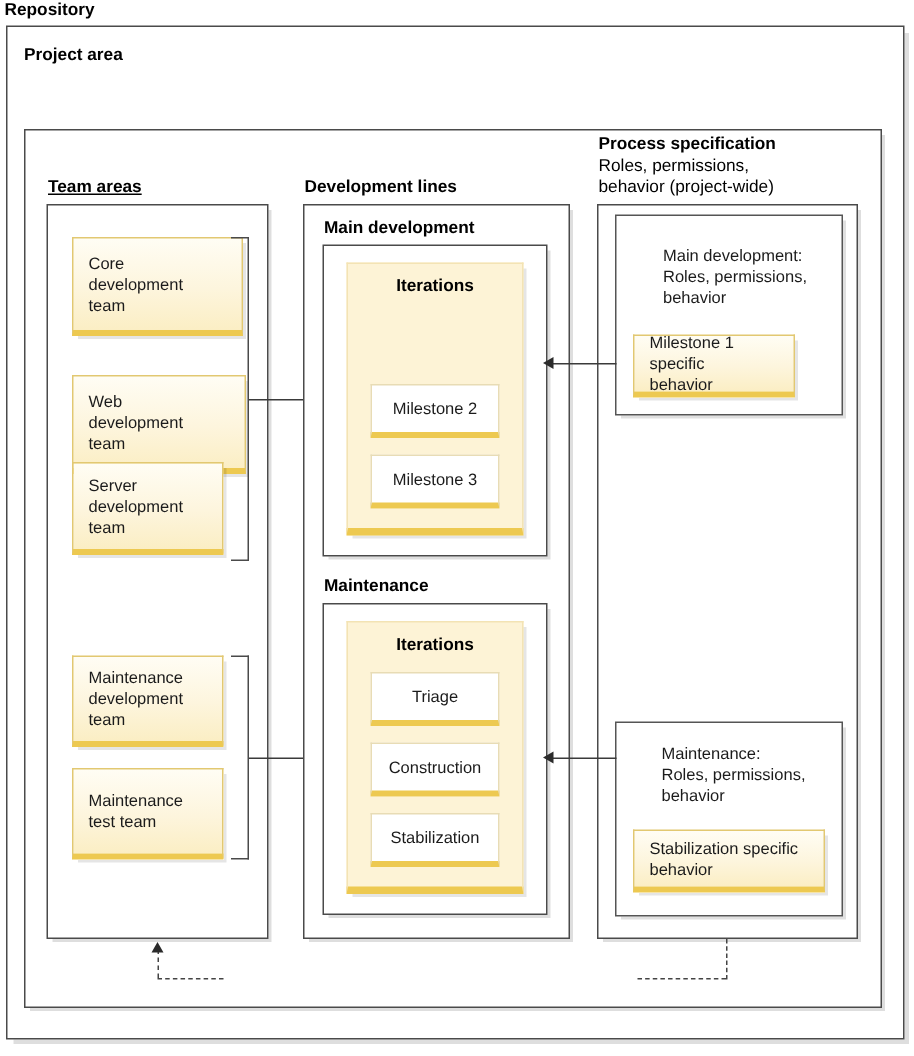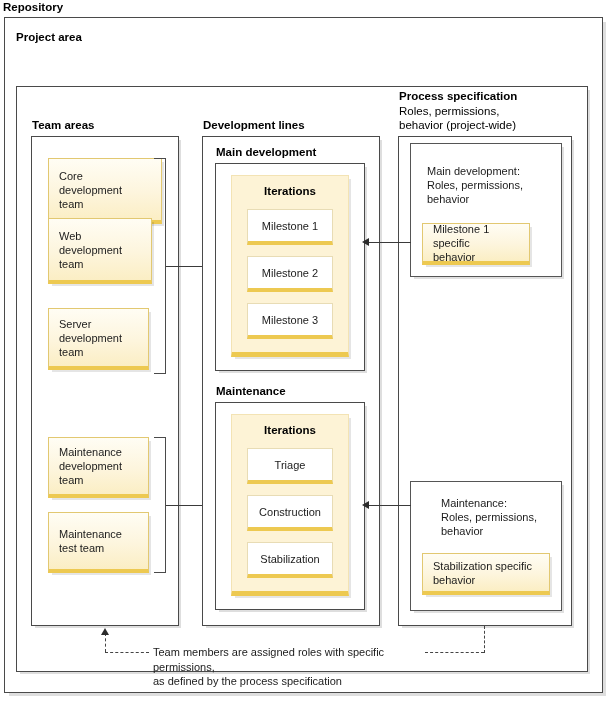--- a/index.html
+++ b/index.html
@@ -146,27 +146,27 @@
 <div id="canvas">
 
   <div class="abs title-bold" style="left:3px; top:1px;">Repository</div>
 
   <div class="abs frame-outer" style="left:4px; top:17px; width:599px; height:676px;"></div>
 
   <div class="abs title-bold" style="left:16px; top:31px;">Project area</div>
 
   <div class="abs frame" style="left:16px; top:86px; width:572px; height:586px;"></div>
 
-  <div class="abs title-bold" style="left:32px; top:119px;">Team areas</div>
+  <div class="abs title-bold" style="left:32px; top:119px;text-decoration:underline;">Team areas</div>
   <div class="abs frame" style="left:31px; top:136px; width:148px; height:490px;"></div>
 
   <div class="abs ybox" style="left:48px; top:158px; width:114px; height:66px;">Core
 development
 team</div>
-  <div class="abs ybox" style="left:48px; top:218px; width:104px; height:66px;">Web
+  <div class="abs ybox" style="left:48px; top:250px; width:116px; height:66px;">Web
 development
 team</div>
   <div class="abs ybox" style="left:48px; top:308px; width:101px; height:62px;">Server
 development
 team</div>
 
   <div class="abs ybox" style="left:48px; top:437px; width:101px; height:61px;">Maintenance
 development
 team</div>
   <div class="abs ybox" style="left:48px; top:512px; width:101px; height:61px;">Maintenance
@@ -184,42 +184,41 @@
 
   <div class="abs title-bold" style="left:203px; top:119px;">Development lines</div>
   <div class="abs frame" style="left:202px; top:136px; width:178px; height:490px;"></div>
 
   <div class="abs title-bold" style="left:216px; top:146px;">Main development</div>
   <div class="abs frame" style="left:215px; top:163px; width:150px; height:208px;"></div>
 
   <div class="abs ygroup" style="left:231px; top:175px; width:118px; height:182px;">
     <div class="ygroup-title" style="margin-top:8px;">Iterations</div>
   </div>
-  <div class="abs wbox" style="left:247px; top:209px; width:86px; height:36px;">Milestone 1</div>
   <div class="abs wbox" style="left:247px; top:256px; width:86px; height:36px;">Milestone 2</div>
   <div class="abs wbox" style="left:247px; top:303px; width:86px; height:36px;">Milestone 3</div>
 
   <div class="abs title-bold" style="left:216px; top:385px;">Maintenance</div>
   <div class="abs frame" style="left:215px; top:402px; width:150px; height:208px;"></div>
 
   <div class="abs ygroup" style="left:231px; top:414px; width:118px; height:182px;">
     <div class="ygroup-title" style="margin-top:8px;">Iterations</div>
   </div>
   <div class="abs wbox" style="left:247px; top:495px; width:86px; height:36px;">Construction</div>
   <div class="abs wbox" style="left:247px; top:448px; width:86px; height:36px;">Triage</div>
   <div class="abs wbox" style="left:247px; top:542px; width:86px; height:36px;">Stabilization</div>
 
   <div class="abs title-bold" style="left:399px; top:90px;">Process specification</div>
   <div class="abs title-plain" style="left:399px; top:104px;">Roles, permissions,
 behavior (project-wide)</div>
 
   <div class="abs frame" style="left:398px; top:136px; width:174px; height:490px;"></div>
 
   <div class="abs specbox" style="left:410px; top:143px; width:152px; height:134px;"></div>
-  <div class="abs spec-text" style="left:427px; top:164px;">Main development:
+  <div class="abs spec-text" style="left:442px; top:164px;">Main development:
 Roles, permissions,
 behavior</div>
   <div class="abs ybox" style="left:422px; top:223px; width:108px; height:42px;">Milestone 1 specific
 behavior</div>
 
   <div class="abs specbox" style="left:410px; top:481px; width:152px; height:130px;"></div>
   <div class="abs spec-text" style="left:441px; top:496px;">Maintenance:
 Roles, permissions,
 behavior</div>
   <div class="abs ybox" style="left:422px; top:553px; width:128px; height:42px;">Stabilization specific
@@ -233,16 +232,14 @@
 
   <div class="abs dash-v" style="left:105px; top:633px; height:19px;"></div>
   <div class="abs arrow-u" style="left:101px; top:628px;"></div>
 
   <div class="abs dash-h" style="left:105px; top:652px; width:44px;"></div>
 
   <div class="abs dash-h" style="left:425px; top:652px; width:59px;"></div>
 
   <div class="abs dash-v" style="left:484px; top:626px; height:27px;"></div>
 
-  <div class="abs note-text" style="left:153px; top:645px; width:275px;">Team members are assigned roles with specific permissions,
-as defined by the process specification</div>
 
 </div>
 
 </body></html>

